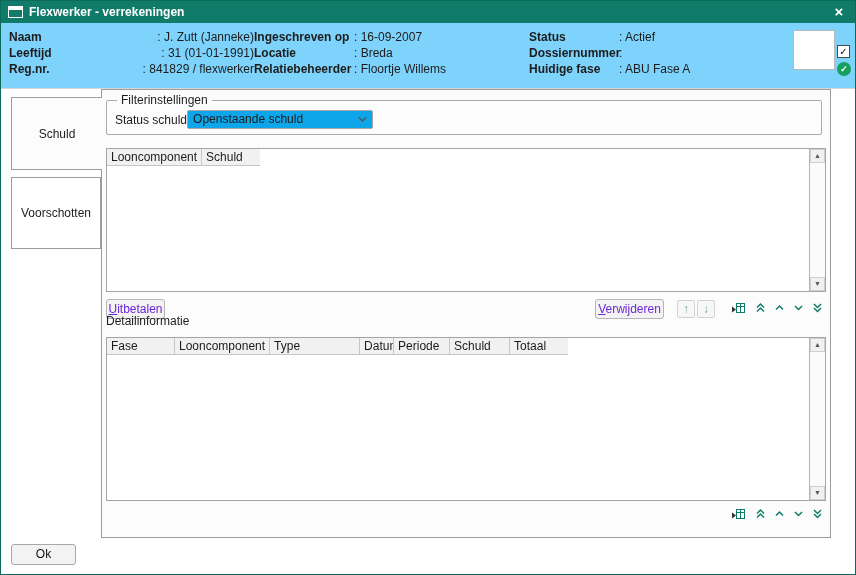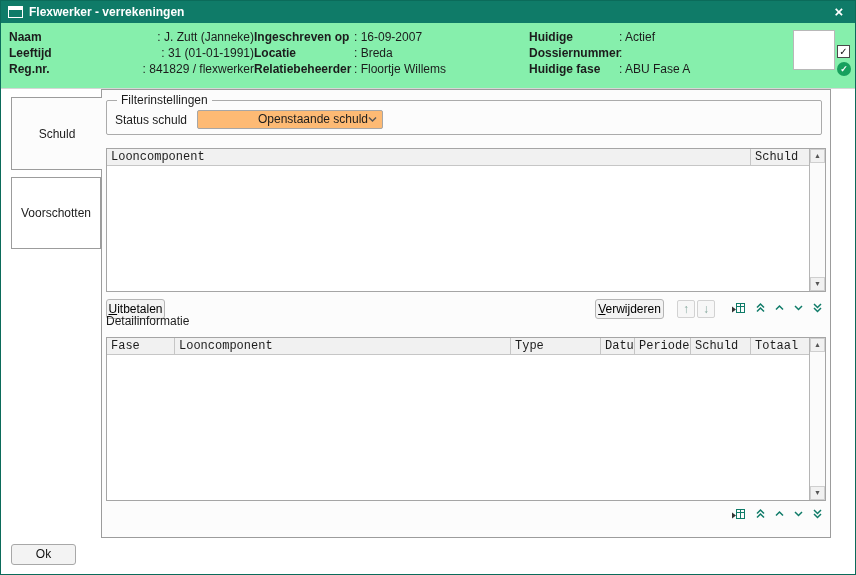--- a/index.html
+++ b/index.html
@@ -6,64 +6,64 @@
   body { background:#e9e9e9; font-family:"Liberation Sans", sans-serif; font-size:12px; color:#1c1c1c; }
   .window { position:relative; width:856px; height:575px; background:#ffffff; border:1px solid #0b6b5a; overflow:hidden;padding-left:36px; }
 
   
   .titlebar { position:absolute; left:0; top:0; right:0; height:22px; background:#0f7b68; display:flex; align-items:center; padding:0 7px; gap:6px; }
   .titlebar .title { color:#fff; font-weight:bold; font-size:12px; }
   .title-icon { display:inline-flex; }
   .close-btn { margin-left:auto; color:#fff; font-weight:bold; font-size:15px; width:18px; text-align:center; cursor:default; line-height:20px; }
 
   
-  .header { position:absolute; left:0; top:22px; width:100%; height:66px; background:#86efac; border-bottom:1px solid #d6d6d6; padding:6px 0 0 8px; }
+  .header { position:absolute; left:0; top:22px; width:100%; height:66px; background:#7dd3fc; border-bottom:1px solid #d6d6d6; padding:6px 0 0 8px; }
   .hrow { display:flex; height:16px; line-height:16px; white-space:nowrap; }
   .hl { font-weight:bold; }
   .hl1 { width:49px; } .hv1 { width:196px;text-align:right; }
   .hl2 { width:100px; } .hv2 { width:175px; }
   .hl3 { width:90px; } .hv3 { flex:1; }
   .photo-box { position:absolute; right:20px; top:29px; width:42px; height:40px; background:#fff; border:1px solid #b8b8b8; }
   .hdr-checkbox { position:absolute; right:5px; top:44px; width:13px; height:13px; background:#fff; border:1px solid #4a4a4a; font-size:10px; line-height:11px; text-align:center; color:#111; }
   .status-ok { position:absolute; right:4px; top:61px; width:14px; height:14px; border-radius:50%; background:#17a05d; color:#fff; font-size:9px; line-height:14px; text-align:center; font-weight:bold; }
 
   
   .tab { position:absolute; left:10px; border:1px solid #9c9c9c; display:flex; align-items:center; justify-content:center; z-index:3; font-size:12px; }
   .tab.active { top:96px; width:91px; height:73px; background:#fcfcfc; border-right:none; }
   .tab.inactive { top:176px; width:90px; height:72px; background:#ffffff; }
 
   
   .panel { position:absolute; left:100px; top:88px; width:730px; height:449px; border:1px solid #9c9c9c; background:#fcfcfc; z-index:1; }
 
   fieldset.filter { position:absolute; left:4px; top:3px; width:716px; height:42px; border:1px solid #ababab; border-radius:2px; padding:2px 8px 4px; background:#fcfcfc; }
   fieldset.filter legend { padding:0 4px; margin-left:2px; font-size:12px; }
-  .filter-row { display:flex; align-items:center; gap:10px; margin-top:1px; }
-  .select { width:186px; height:19px; border:1px solid #a6a6a6; border-radius:2px; background:#fdba74; display:flex; align-items:center; padding:0 5px;text-align:right; }
+  .filter-row { display:flex; align-items:center; margin-top:1px; }
+  .select { width:186px; height:19px; border:1px solid #a6a6a6; border-radius:2px; background:#0ea5e9; display:flex; align-items:center; padding:0 5px; }
   .select .sel-text { flex:1; line-height:17px; }
 
   
   .table { position:absolute; display:flex; border:1px solid #a5a5a5; background:#fff; }
   .t1 { left:4px; top:58px; width:720px; height:144px; }
   .t2 { left:4px; top:247px; width:720px; height:164px; }
-  .t-main { flex:1; display:flex; flex-direction:column; min-width:0;font-family:Liberation Mono, monospace; }
+  .t-main { flex:1; display:flex; flex-direction:row; min-width:0; }
   .t-head { display:flex; height:17px; background:#f1f1f1; border-bottom:1px solid #c6c6c6; }
   .th { padding:1px 4px 0; border-right:1px solid #c6c6c6; white-space:nowrap; overflow:hidden; }
   .c-loon, .c-loon2 { flex:1; }
   .c-schuld { width:58px; border-right:none; }
   .c-datum { width:68px; } .c-type { width:90px; } .c-jaar { width:34px; }
   .c-per { width:56px; } .c-schuld2 { width:60px; } .c-tot { width:58px; border-right:none; }
   .t-body { flex:1; background:#fff; }
   .vscroll { width:16px; border-left:1px solid #b5b5b5; background:#fbfbfb; display:flex; flex-direction:column; justify-content:space-between; }
   .scroll-btn { height:14px; background:#f1f1f1; border:1px solid #cfcfcf; text-align:center; font-size:7px; line-height:12px; color:#555; }
 
   
   .btn { position:absolute; height:20px; background:#f3f3f3; border:1px solid #b5b5b5; border-radius:3px; text-align:center; font-size:12px; }
   .btn .btxt { display:block; line-height:18px; }
   .btxt::first-letter { text-decoration:underline; }
-  .btn.disabled { color:#000000; }
+  .btn.disabled { color:#6d28d9; }
   #btn-uitbetalen { left:4px; top:209px; width:59px; }
   #btn-verwijderen { left:493px; top:209px; width:69px; }
   #btn-ok { position:absolute; left:10px; top:543px; width:65px; height:21px; background:#f3f3f3; border:1px solid #a8a8a8; border-radius:3px; text-align:center; font-size:12px; color:#111; }
   #btn-ok .btxt { line-height:19px; }
 
   .icon-btn { position:absolute; width:18px; height:18px; display:flex; align-items:center; justify-content:center; }
   .move { border:1px solid #d2d2d2; background:#f7f7f7; border-radius:2px; color:#84a89d; font-size:12px; line-height:1; }
   #mv-up { left:575px; top:210px; } #mv-down { left:595px; top:210px; }
   #grid1 { left:627px; top:210px; } #nav1a { left:649px; top:210px; } #nav1b { left:668px; top:210px; } #nav1c { left:687px; top:210px; } #nav1d { left:706px; top:210px; }
   #grid2 { left:627px; top:416px; } #nav2a { left:649px; top:416px; } #nav2b { left:668px; top:416px; } #nav2c { left:687px; top:416px; } #nav2d { left:706px; top:416px; }
@@ -85,21 +85,21 @@
     <span class="title">Flexwerker - verrekeningen</span>
     <span class="close-btn">×</span>
   </div>
 
   <div class="header">
     <div class="hrow">
       <span class="hl hl1">Naam</span>
       <span class="hv1">: J. Zutt (Janneke)</span>
       <span class="hl hl2">Ingeschreven op</span>
       <span class="hv2">: 16-09-2007</span>
-      <span class="hl hl3">Huidige</span>
+      <span class="hl hl3">Status</span>
       <span class="hv3">: Actief</span>
     </div>
     <div class="hrow">
       <span class="hl hl1">Leeftijd</span>
       <span class="hv1">: 31 (01-01-1991)</span>
       <span class="hl hl2">Locatie</span>
       <span class="hv2">: Breda</span>
       <span class="hl hl3">Dossiernummer</span>
       <span class="hv3">:</span>
     </div>

